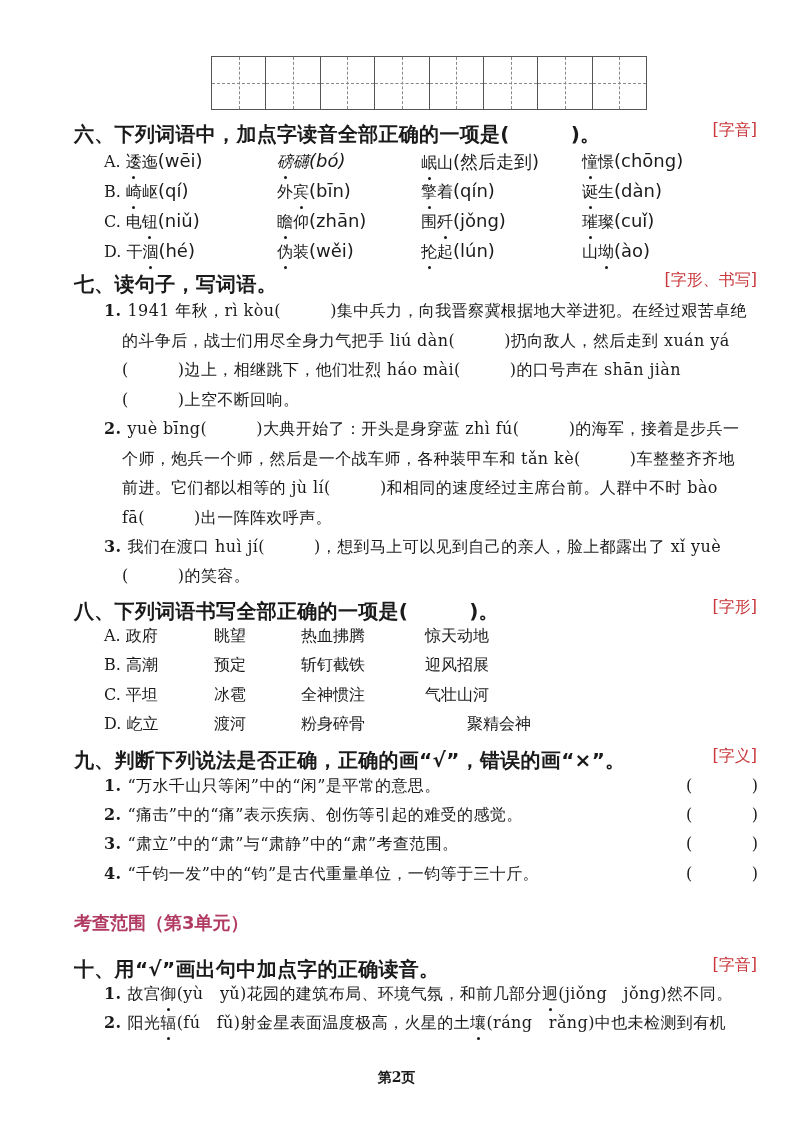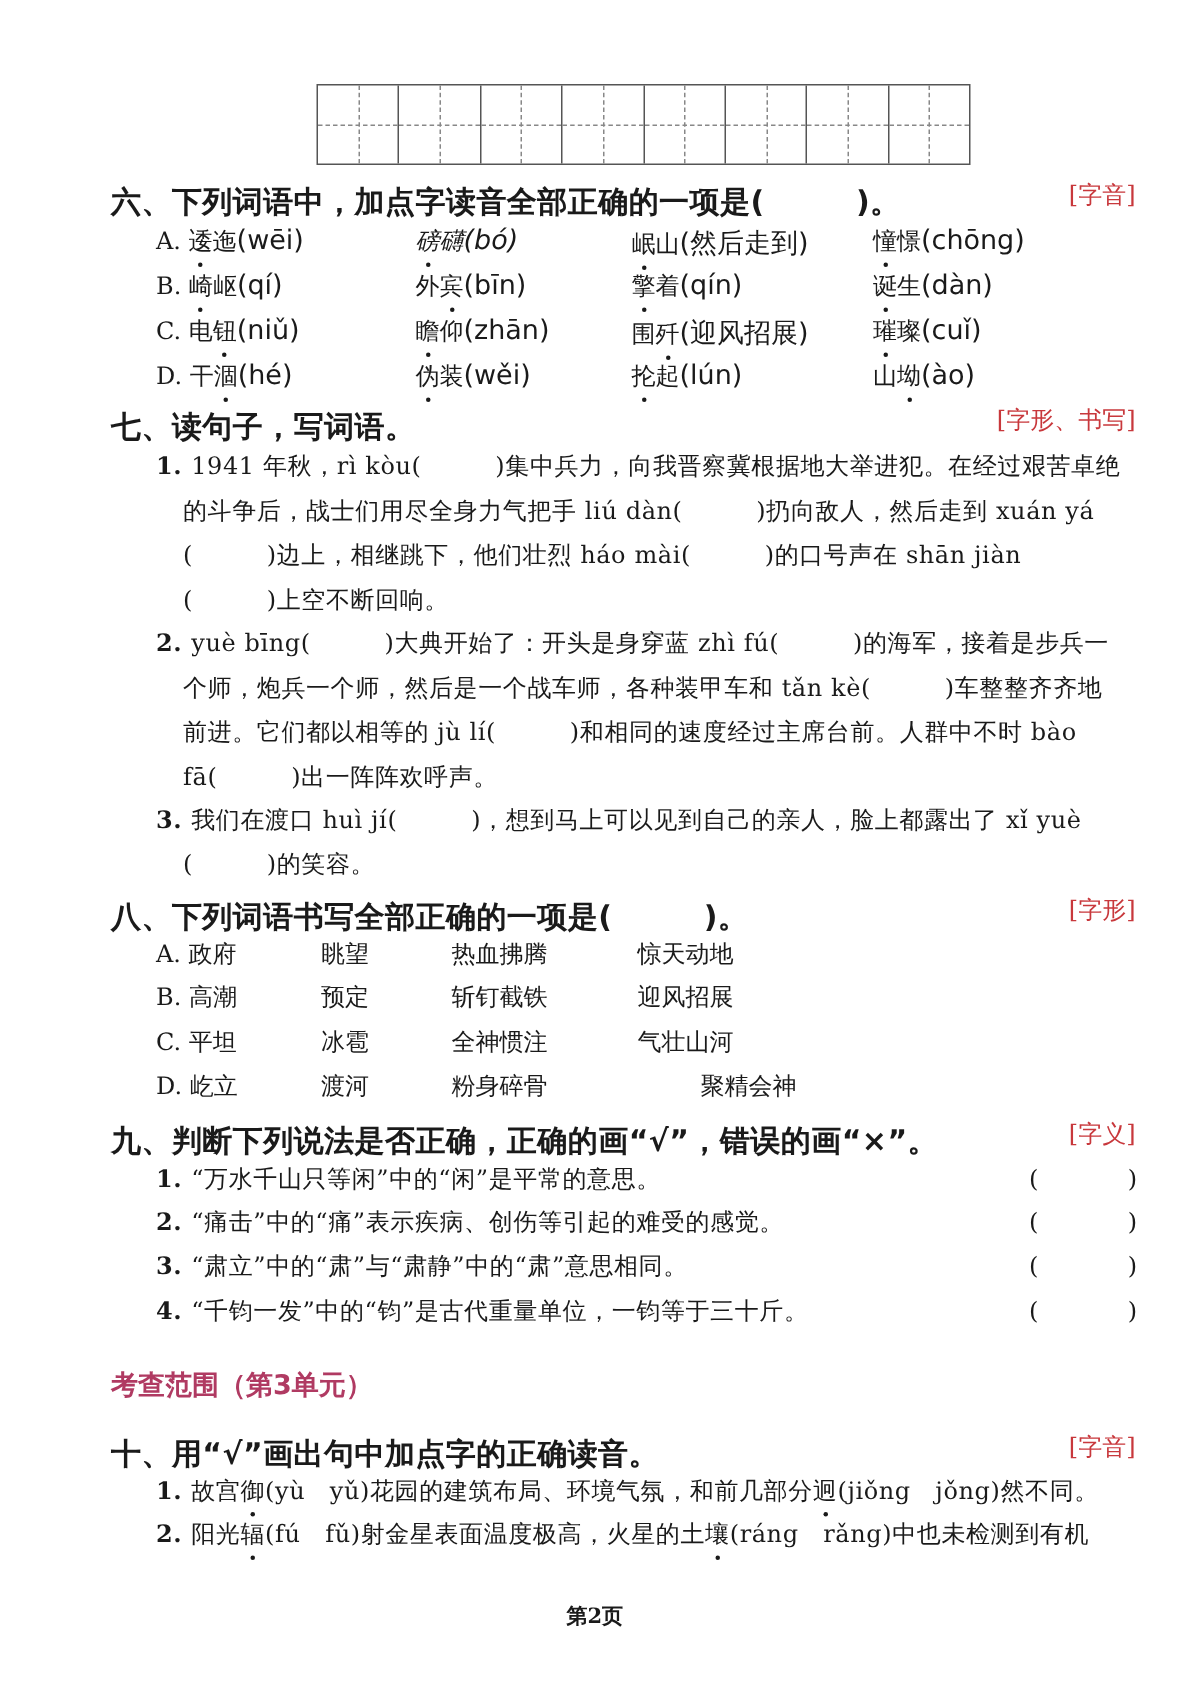--- a/index.html
+++ b/index.html
@@ -75,21 +75,21 @@
     <div class="opt" style="left: 104px; top: 150px;"><span>A. </span><span class="dot">逶</span><span>迤</span><span class="py">(wēi)</span></div>
     <div class="opt" style="left: 277px; top: 150px; font-style: italic;"><span class="dot">磅</span><span>礴</span><span class="py">(bó)</span></div>
     <div class="opt" style="left: 421px; top: 150px;"><span class="dot">岷</span><span>山</span><span class="py">(然后走到)</span></div>
     <div class="opt" style="left: 582px; top: 150px;"><span class="dot">憧</span><span>憬</span><span class="py">(chōng)</span></div>
     <div class="opt" style="left: 104px; top: 180px;"><span>B. </span><span class="dot">崎</span><span>岖</span><span class="py">(qí)</span></div>
     <div class="opt" style="left: 277px; top: 180px;"><span>外</span><span class="dot">宾</span><span class="py">(bīn)</span></div>
     <div class="opt" style="left: 421px; top: 180px;"><span class="dot">擎</span><span>着</span><span class="py">(qín)</span></div>
     <div class="opt" style="left: 582px; top: 180px;"><span class="dot">诞</span><span>生</span><span class="py">(dàn)</span></div>
     <div class="opt" style="left: 104px; top: 210px;"><span>C. </span><span>电</span><span class="dot">钮</span><span class="py">(niǔ)</span></div>
     <div class="opt" style="left: 277px; top: 210px;"><span class="dot">瞻</span><span>仰</span><span class="py">(zhān)</span></div>
-    <div class="opt" style="left: 421px; top: 210px;"><span>围</span><span class="dot">歼</span><span class="py">(迎风招展)</span></div>
+    <div class="opt" style="left: 421px; top: 210px;"><span>围</span><span class="dot">歼</span><span class="py">(jǒng)</span></div>
     <div class="opt" style="left: 582px; top: 210px;"><span class="dot">璀</span><span>璨</span><span class="py">(cuǐ)</span></div>
     <div class="opt" style="left: 104px; top: 240px;"><span>D. </span><span>干</span><span class="dot">涸</span><span class="py">(hé)</span></div>
     <div class="opt" style="left: 277px; top: 240px;"><span class="dot">伪</span><span>装</span><span class="py">(wěi)</span></div>
     <div class="opt" style="left: 421px; top: 240px;"><span class="dot">抡</span><span>起</span><span class="py">(lún)</span></div>
     <div class="opt" style="left: 582px; top: 240px;"><span>山</span><span class="dot">坳</span><span class="py">(ào)</span></div>
   </div>
 
 <div class="qtitle" style="top:271px">七、读句子，写词语。</div>
 <div class="tag" style="top:270px">[字形、书写]</div>
 <div id="q7-lines">
@@ -132,21 +132,21 @@
     <div class="line" style="top: 776px; left: 104px;"><span class="num">1. </span><span>“万水千山只等闲”中的“闲”是平常的意思。</span></div>
     <div class="paren" style="top: 776px;">
       <span>(</span>
       <span>)</span>
     </div>
     <div class="line" style="top: 805px; left: 104px;"><span class="num">2. </span><span>“痛击”中的“痛”表示疾病、创伤等引起的难受的感觉。</span></div>
     <div class="paren" style="top: 805px;">
       <span>(</span>
       <span>)</span>
     </div>
-    <div class="line" style="top: 834px; left: 104px;"><span class="num">3. </span><span>“肃立”中的“肃”与“肃静”中的“肃”意思相同。</span></div>
+    <div class="line" style="top: 834px; left: 104px;"><span class="num">3. </span><span>“肃立”中的“肃”与“肃静”中的“肃”考查范围。</span></div>
     <div class="paren" style="top: 834px;">
       <span>(</span>
       <span>)</span>
     </div>
     <div class="line" style="top: 864px; left: 104px;"><span class="num">4. </span><span>“千钧一发”中的“钧”是古代重量单位，一钧等于三十斤。</span></div>
     <div class="paren" style="top: 864px;">
       <span>(</span>
       <span>)</span>
     </div>
   </div>

